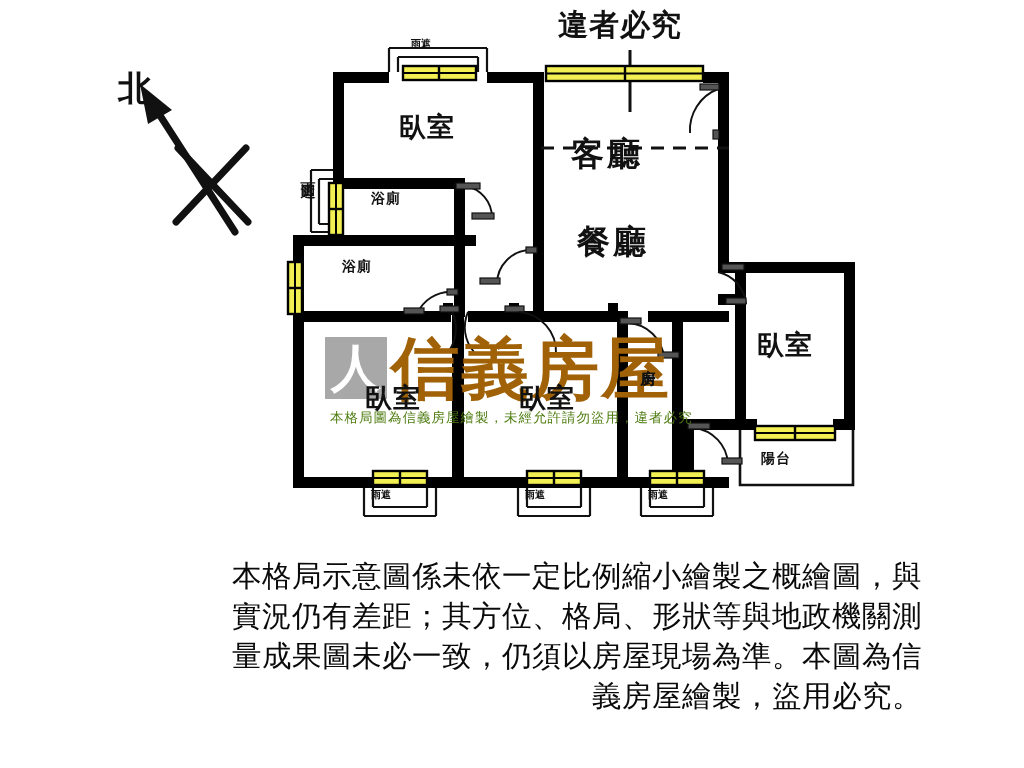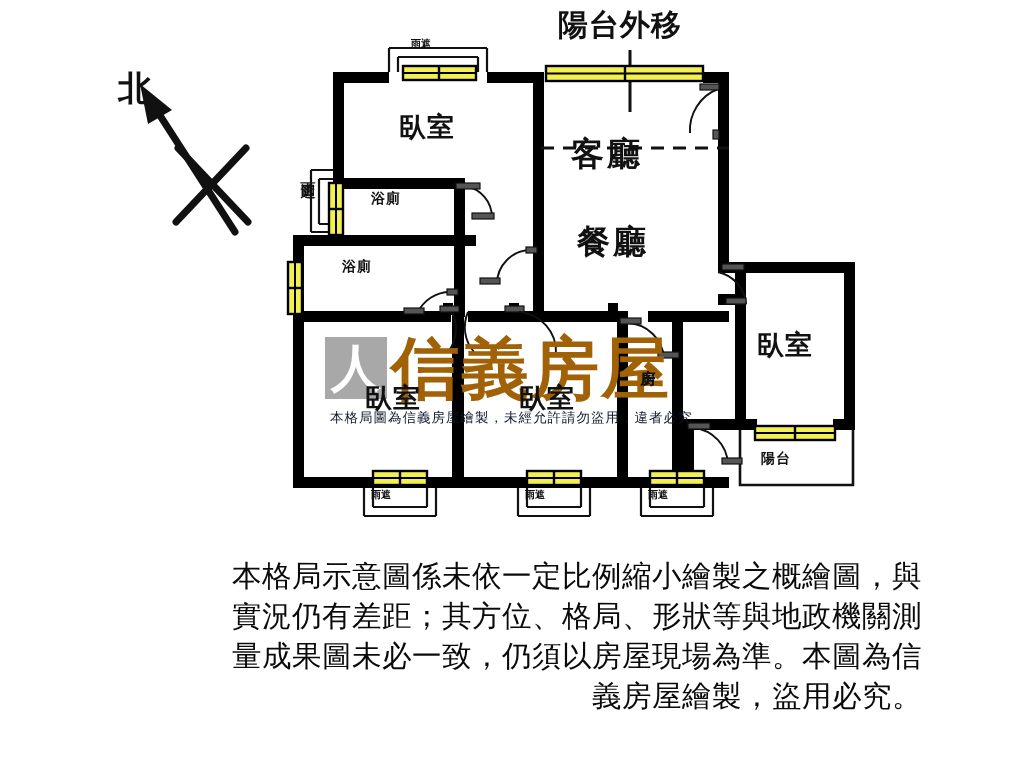--- a/index.html
+++ b/index.html
@@ -115,21 +115,21 @@
     font-weight: 700;
     text-align: center;
     line-height: 62px;
     font-family: "Liberation Serif", "DejaVu Serif", serif;
   }
   #wm-sub {
     position: absolute;
     left: 5px;
     top: 76px;
     font-size: 13.5px;
-    color: #0f172a;
+    color: #4d7c0f;
     letter-spacing: 1px;
     white-space: nowrap;
     font-family: "Liberation Sans", sans-serif;
     font-weight: 400;
   }
 </style>
 </head>
 <body>
 
 <div id="plan-root">
@@ -348,21 +348,21 @@
   <div id="watermark">
     <div id="wm-logo">
       <div id="wm-logo-glyph">人</div>
     </div>
     <div id="wm-text">信義房屋</div>
     <div id="wm-sub">本格局圖為信義房屋繪製，未經允許請勿盜用，違者必究</div>
   </div>
 
   <div class="lbl lbl-north" style="left:118px; top:72px;">北</div>
 
-  <div class="lbl lbl-title" style="left:558px; top:10px;">陽台外移</div>
+  <div class="lbl lbl-title" style="left:558px; top:10px;">違者必究</div>
 
   <div class="lbl lbl-room" style="left:399px; top:114px;">臥室</div>
 
   <div class="lbl lbl-big" style="left:571px; top:138px;">客廳</div>
 
   <div class="lbl lbl-big" style="left:577px; top:226px;text-align:right;">餐廳</div>
 
   <div class="lbl lbl-small" style="left:371px; top:192px;">浴廁</div>
 
   <div class="lbl lbl-small" style="left:342px; top:260px;">浴廁</div>

